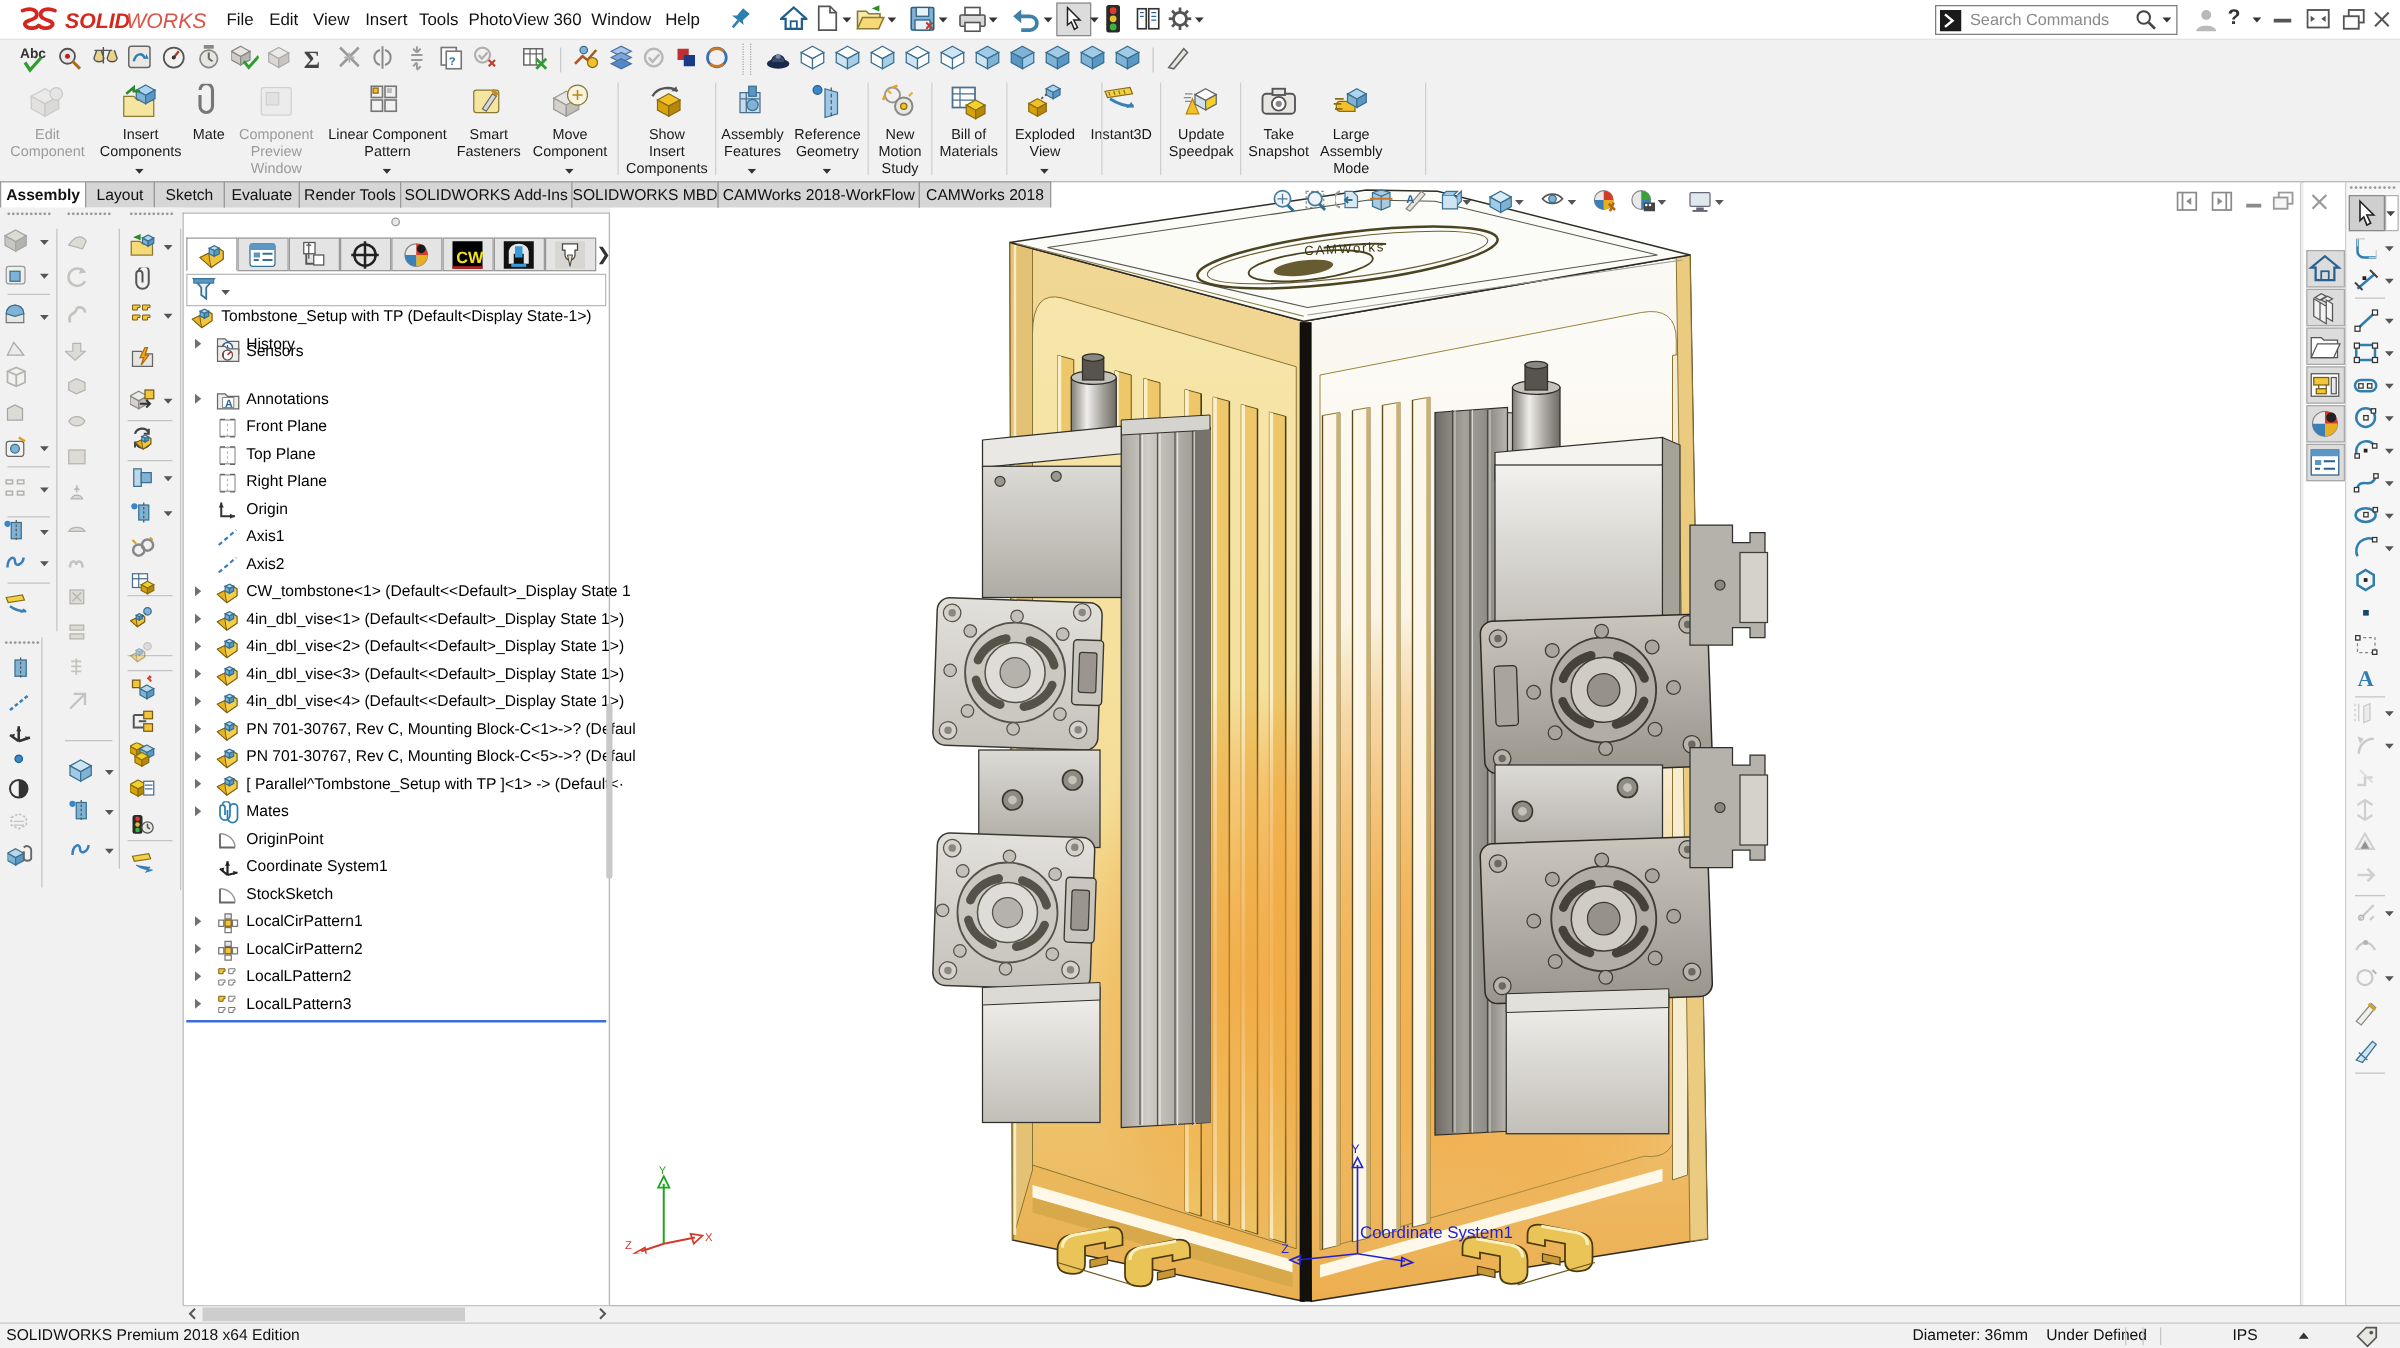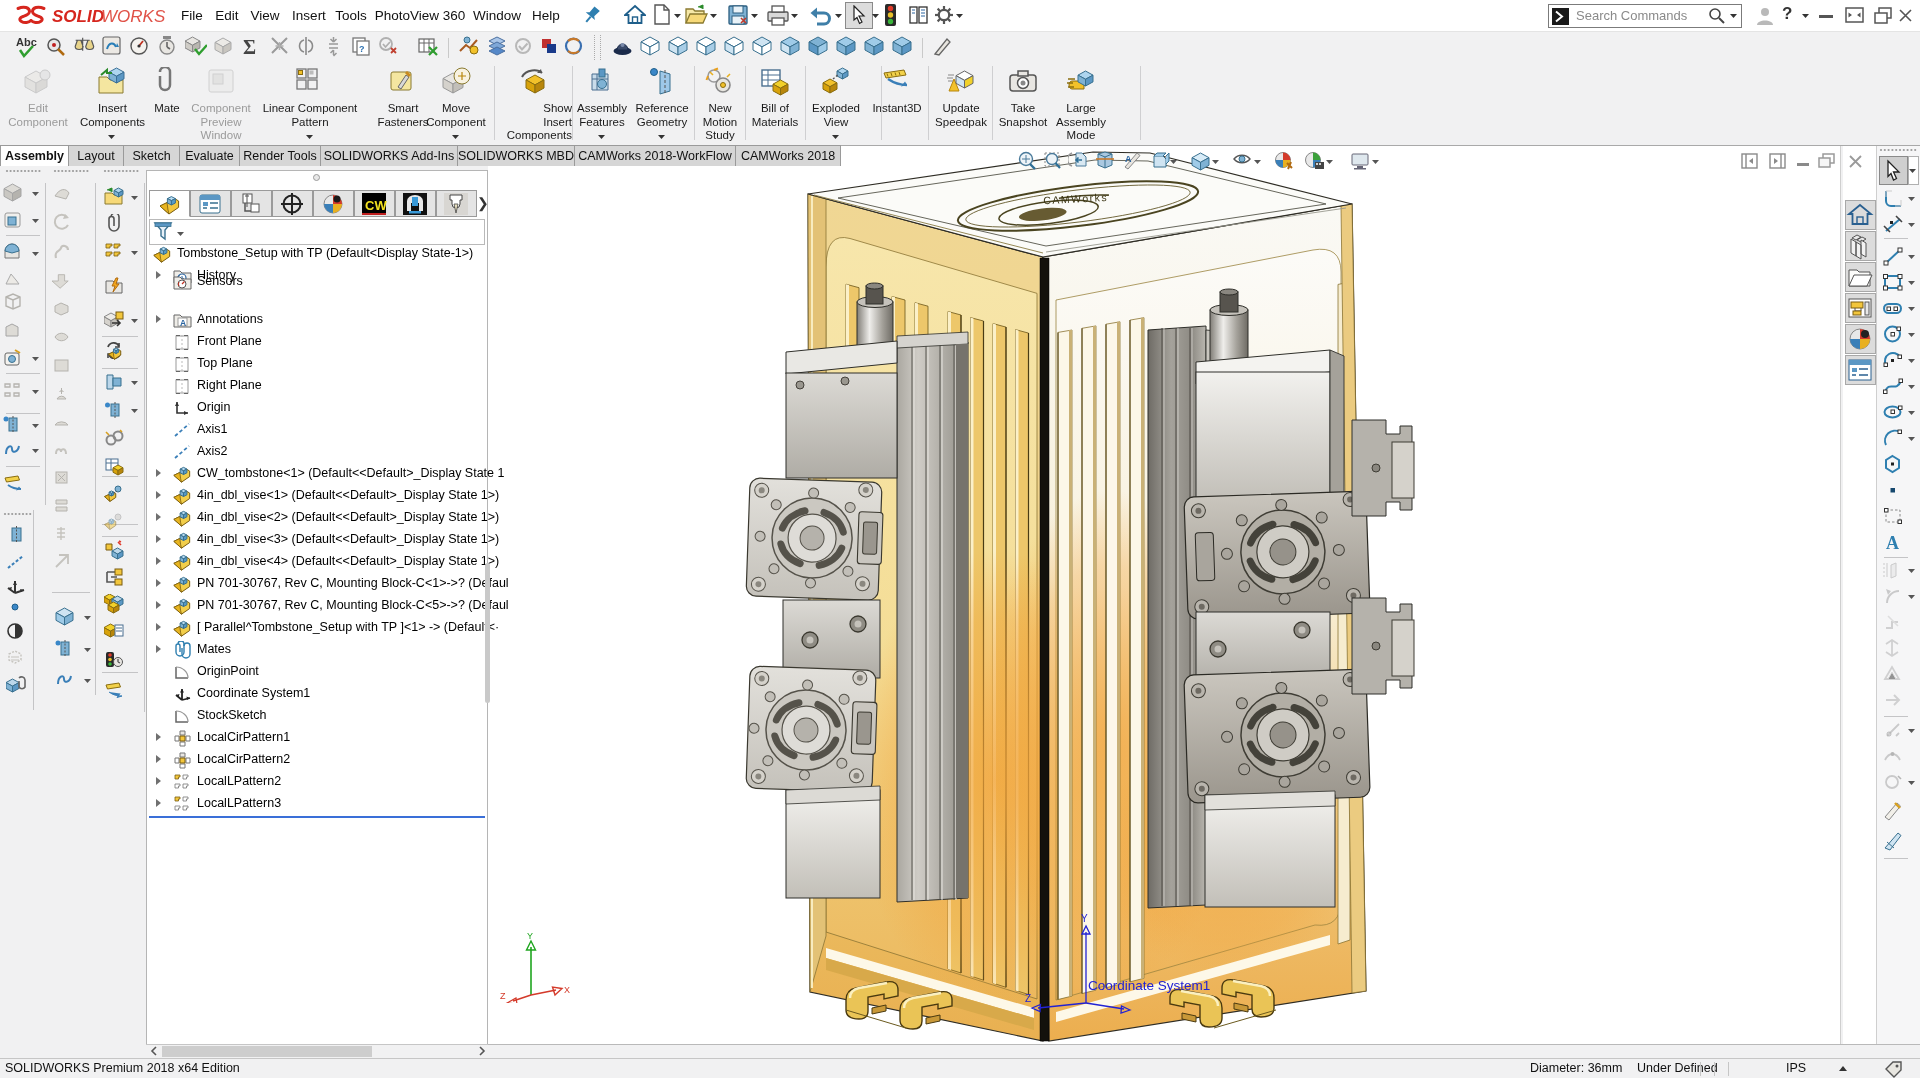--- a/index.html
+++ b/index.html
@@ -416,21 +416,21 @@
         </svg>
       </div>
       <div class="lbl abs" style="left:0;top:38px;width:114px;">
         <div>Linear Component</div>
         <div>Pattern</div>
       </div>
       <svg class="abs" style="left:53px;top:71px" width="8" height="6" viewBox="0 0 8 6">
         <polygon points="0,0 7,0 3.5,4" fill="#333"></polygon>
       </svg>
     </div>
-    <div class="rbtn" style="left:368px;width:70px;">
+    <div class="rbtn" style="left:356px;width:70px;">
       <div class="abs" style="left:0;top:0;width:70px;height:38px;">
         <svg class="abs" style="left:20px;top:3px" width="30" height="30" viewBox="0 0 30 30">
           <rect x="3" y="5" width="20" height="18" rx="2" fill="#f4e6a0" stroke="#8a7a30"></rect>
           <path d="M10 20 L18 8 l3 2 L13 22 Z" fill="#d8d8d8" stroke="#666"></path>
           <path d="M18 5 l4 4" stroke="#c88a20" stroke-width="3"></path>
         </svg>
       </div>
       <div class="lbl abs" style="left:0;top:38px;width:70px;">
         <div>Smart</div>
         <div>Fasteners</div>
@@ -461,21 +461,21 @@
         <svg class="abs" style="left:23px;top:3px" width="30" height="30" viewBox="0 0 30 30">
           <g transform="translate(8,8)">
             <polygon points="9.0,0 18,4.95 9.0,9.9 0,4.95" fill="#f2c12a" stroke="#8a6d10" stroke-width="1"></polygon>
             <polygon points="0,4.95 9.0,9.9 9.0,18 0,13.05" fill="#d8a20a" stroke="#8a6d10" stroke-width="1"></polygon>
             <polygon points="18,4.95 9.0,9.9 9.0,18 18,13.05" fill="#b8860b" stroke="#8a6d10" stroke-width="1"></polygon>
           </g>
           <path d="M4 10 C 8 2, 20 2, 24 6" fill="none" stroke="#555" stroke-width="2"></path>
           <path d="M24 6 l-5 0 l4 -4 z" fill="#555"></path>
         </svg>
       </div>
-      <div class="lbl abs" style="left:0;top:38px;width:77px;text-align:right;">
+      <div class="lbl abs" style="left:0;top:38px;width:77px;">
         <div>Show</div>
         <div>Insert</div>
         <div>Components</div>
       </div>
     </div>
     <div class="rbtn" style="left:570px;width:64px;">
       <div class="abs" style="left:0;top:0;width:64px;height:38px;">
         <svg class="abs" style="left:17px;top:3px" width="30" height="30" viewBox="0 0 30 30">
           <path d="M5 7 h16 v16 h-16 z" fill="#c9dcea" stroke="#4a6f90"></path>
           <path d="M10 7 v16 M5 12 h16" stroke="#4a6f90"></path>

